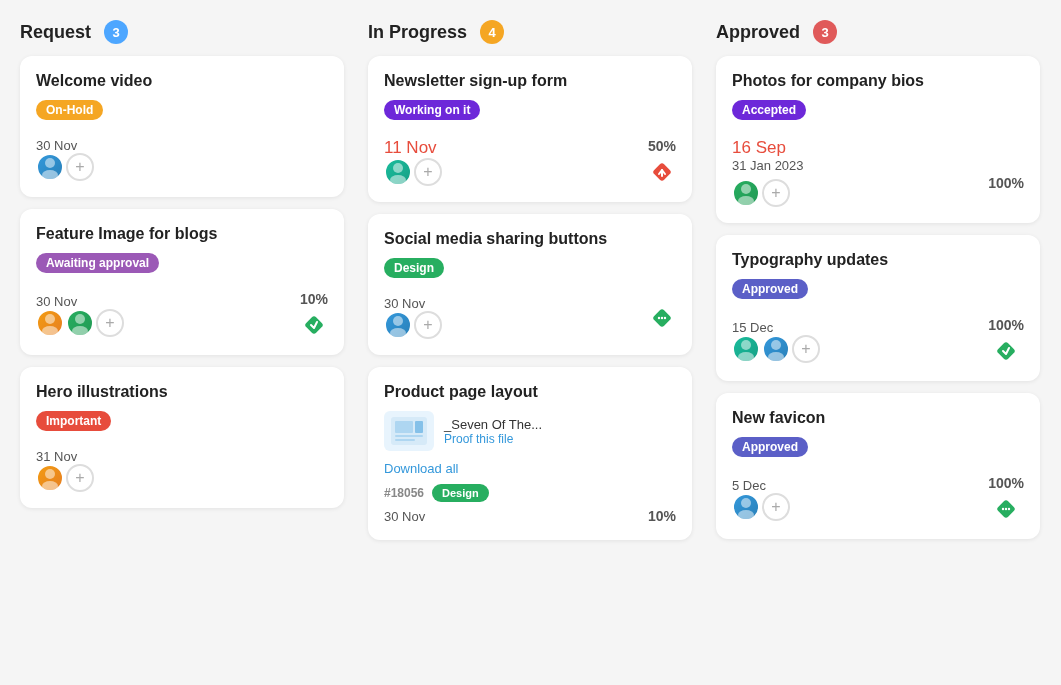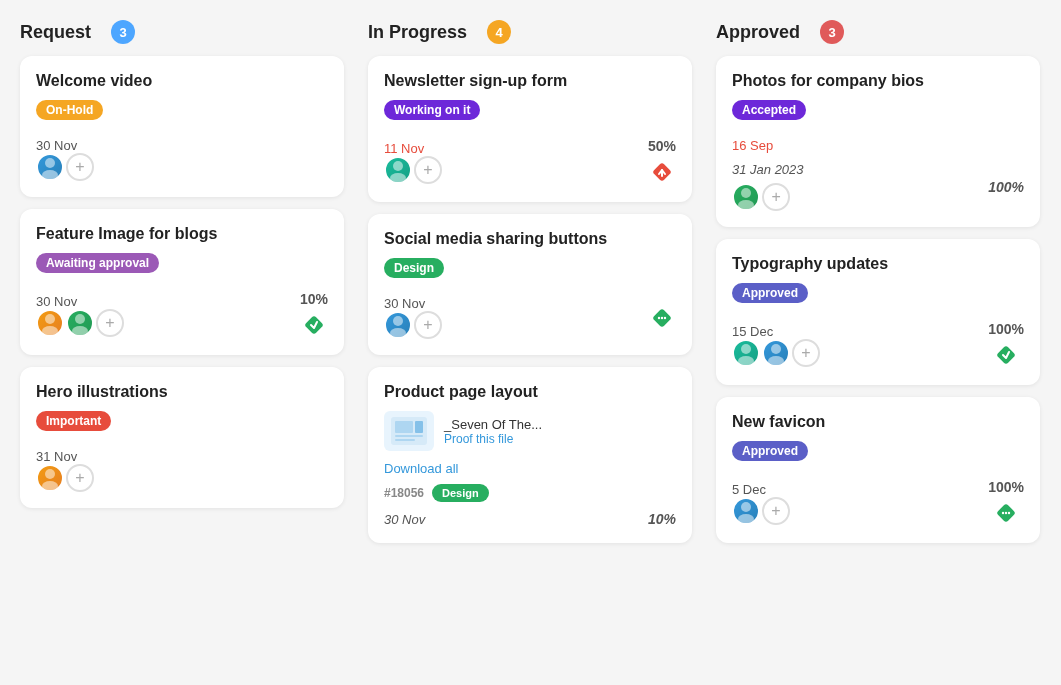--- a/index.html
+++ b/index.html
@@ -11,21 +11,21 @@
     }
     .board {
       display: grid;
       grid-template-columns: 1fr 1fr 1fr;
       gap: 24px;
       max-width: 1020px;
     }
     .column-header {
       display: flex;
       align-items: center;
-      gap: 20px;
+      gap: 13px;
       margin-bottom: 12px;
       font-size: 18px;
       font-weight: 600;
       color: #222;
       text-align: right;
     }
     .badge {
       display: inline-flex;
       align-items: center;
       justify-content: center;
@@ -70,21 +70,21 @@
       display: flex;
       align-items: center;
       justify-content: space-between;
       margin-top: 8px;
     }
     .card-date {
       font-size: 13px;
       color: #555;
     }
     .card-date-red {
-      font-size: 13px;
+      font-size: 17px;
       color: #e74c3c;
       font-weight: 500;
     }
     .card-percent {
       font-size: 14px;
       font-weight: 600;
       color: #555;
     }
     .avatars {
       display: flex;
@@ -181,22 +181,21 @@
     }
     .card-id {
       font-size: 12px;
       color: #888;
       font-weight: bold;
     }
     .date-row {
       display: flex;
       justify-content: space-between;
       align-items: center;
-      margin-top: 9px;
-      font-style: italic;
+      margin-top: 0;
     }
     .avatar-img-blue {
       background: linear-gradient(135deg, #3498db, #2980b9);
     }
     .avatar-img-green {
       background: linear-gradient(135deg, #27ae60, #229954);
     }
     .avatar-img-orange {
       background: linear-gradient(135deg, #f39c12, #e67e22);
     }

